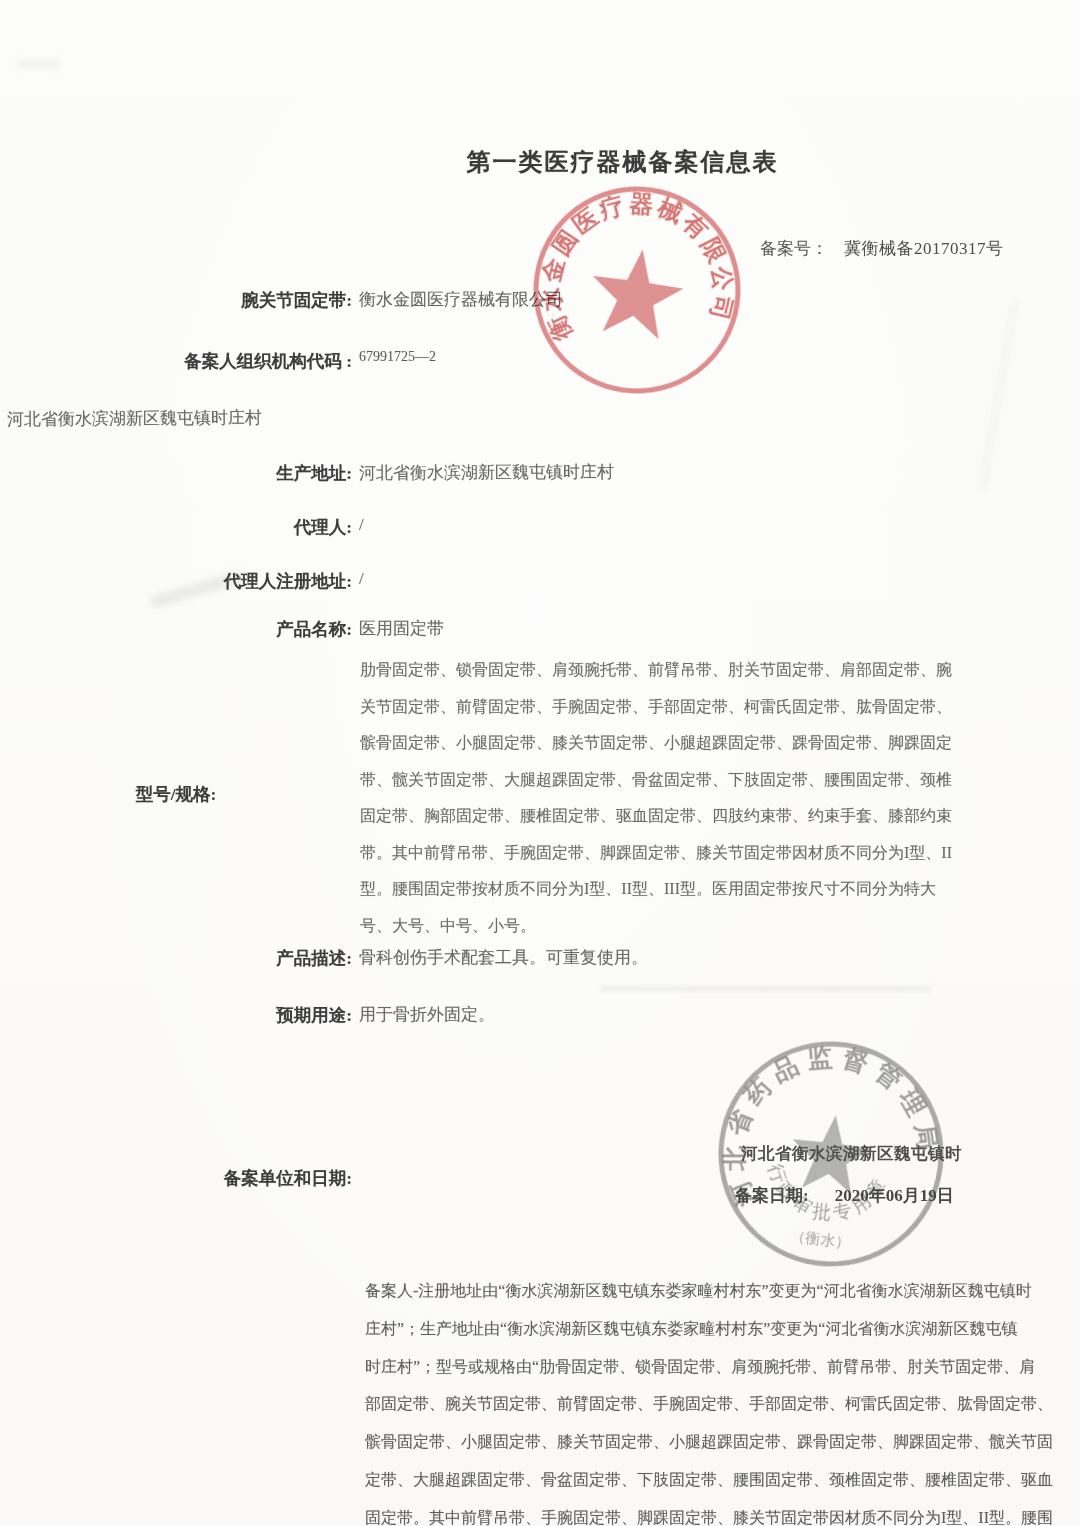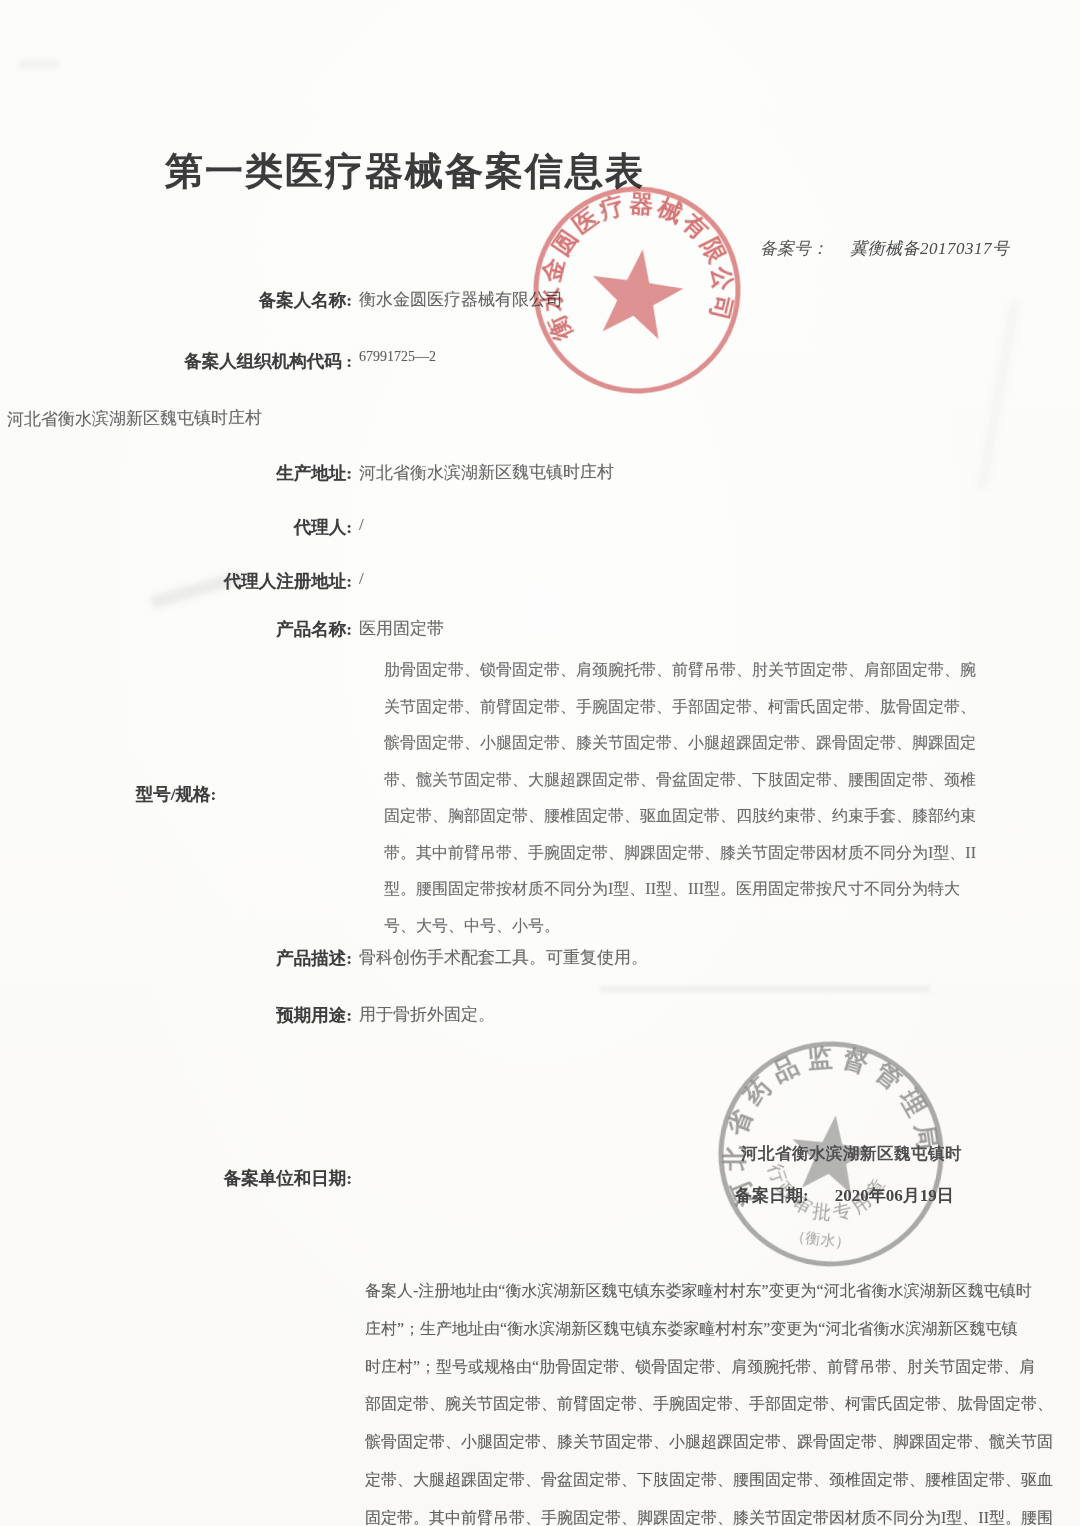--- a/index.html
+++ b/index.html
@@ -9,27 +9,27 @@
     background:#fbfbf9;
     font-family:"Liberation Serif","DejaVu Serif",serif;
   }
   .page{position:absolute;inset:0;overflow:hidden;
     background:
       radial-gradient(ellipse at 50% 40%, rgba(255,255,255,.6), rgba(0,0,0,0) 70%),
       linear-gradient(180deg,#fcfcfa 0%,#faf9f7 100%);
   }
   .doc-title{
     position:absolute;top:146px;left:165px;width:915px;
-    font-size:38px;letter-spacing:2px;
+    text-align:center;font-size:24px;letter-spacing:2px;
     font-weight:600;color:#3b3b3b;
     text-shadow:0 0 1px rgba(60,60,60,.35);
   }
   .filing-no{
-    position:absolute;top:237px;left:760px;display:flex;gap:22px;
-    font-size:17px;color:#4a4a4a;font-style:italic;
+    position:absolute;top:237px;left:760px;display:flex;gap:16px;
+    font-size:17px;color:#4a4a4a;
   }
   .filing-no .fn-label{color:#555;}
   .filing-no .fn-value{color:#4c4c4c;letter-spacing:.5px;}
   .frow{position:absolute;left:0;display:flex;align-items:flex-start;white-space:nowrap;}
   .flabel{
     display:inline-block;width:352px;text-align:right;
     font-weight:bold;font-size:17.5px;color:#3d3d3d;
     text-shadow:0 0 .8px rgba(50,50,50,.3);
   }
   .fvalue{
@@ -38,21 +38,20 @@
   }
   .spec-label{
     position:absolute;top:782px;left:0;width:352px;text-align:center;
     font-weight:bold;font-size:17.5px;color:#3d3d3d;
     text-shadow:0 0 .8px rgba(50,50,50,.3);
   }
   .spec-block{
     position:absolute;top:652px;left:360px;width:620px;
     font-size:16px;line-height:36.5px;color:#6b6b6b;
     text-shadow:0 0 1px rgba(110,110,110,.35);
-    margin-left:24px;
   }
   .spec-line{white-space:nowrap;}
   .unit-line{
     position:absolute;top:1143px;left:741px;
     font-size:16.5px;color:#4f4f4f;font-weight:600;
     letter-spacing:.5px;white-space:nowrap;z-index:3;
   }
   .date-line{
     position:absolute;top:1184px;left:735px;display:flex;gap:26px;
     font-size:17px;color:#474747;font-weight:600;white-space:nowrap;z-index:3;text-align:right;
@@ -83,21 +82,21 @@
   <div class="artifact a4"></div>
 
   <div class="doc-title">第一类医疗器械备案信息表</div>
 
   <div class="filing-no">
     <span class="fn-label">备案号：</span>
     <span class="fn-value">冀衡械备20170317号</span>
   </div>
 
   <div class="frow" style="top:288px">
-    <span class="flabel">备案人名称:</span>
+    <span class="flabel">腕关节固定带:</span>
     <span class="fvalue">衡水金圆医疗器械有限公司</span>
   </div>
   <div class="frow" style="top:349px">
     <span class="flabel">备案人组织机构代码 :</span>
     <span class="fvalue" style="font-size:14px;color:#5e5e5e">67991725—2</span>
   </div>
   <div class="frow" style="top:407px">
     <span class="fvalue" style="transform:rotate(-0.4deg)">河北省衡水滨湖新区魏屯镇时庄村</span>
   </div>
   <div class="frow" style="top:461px">

